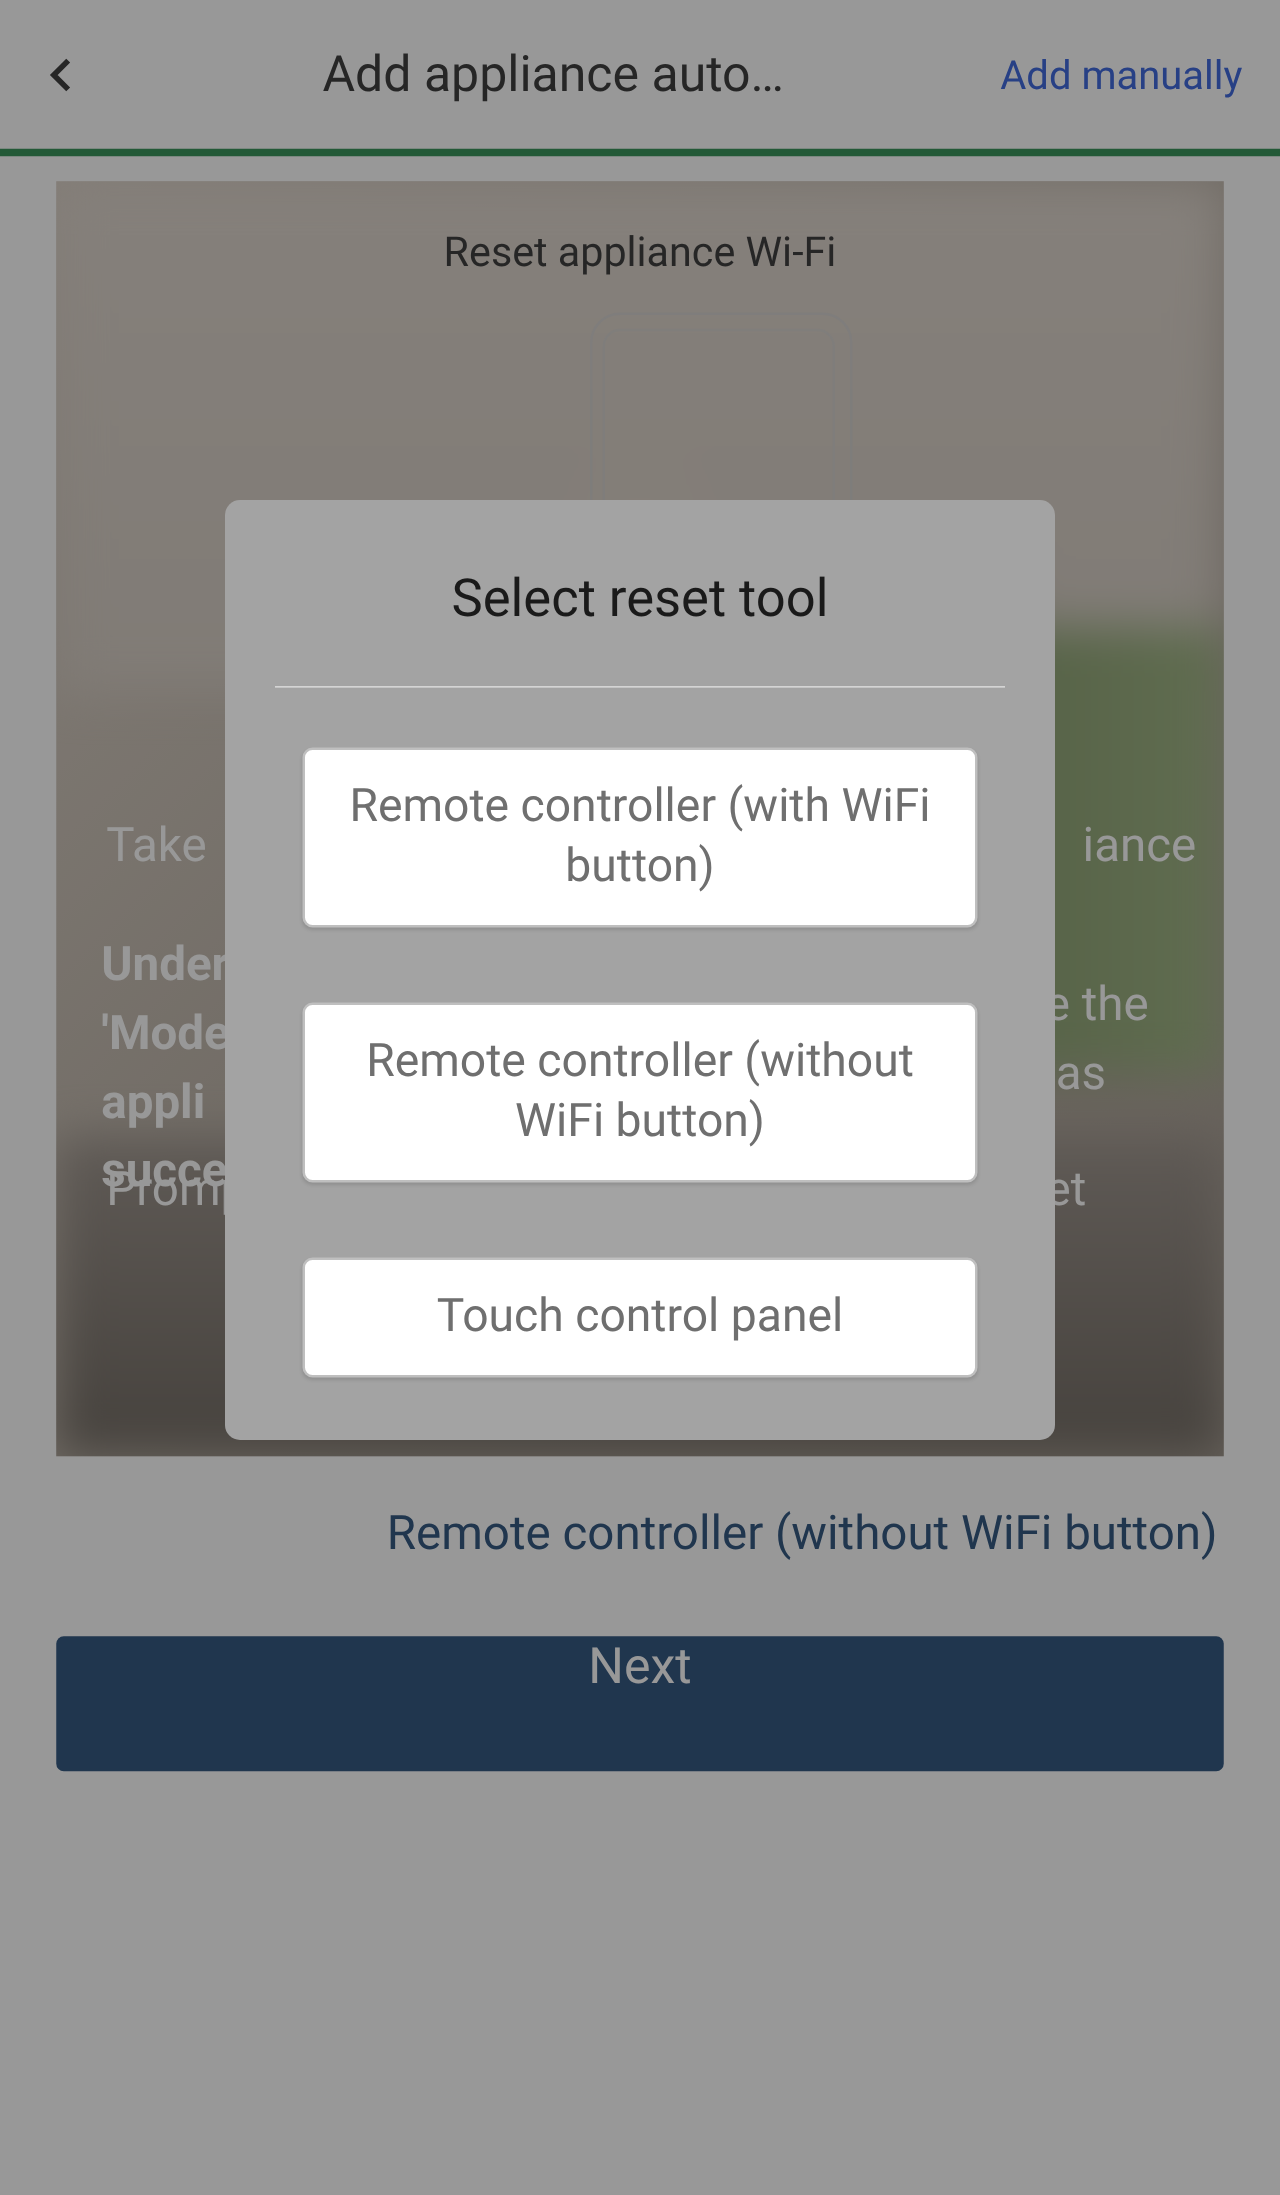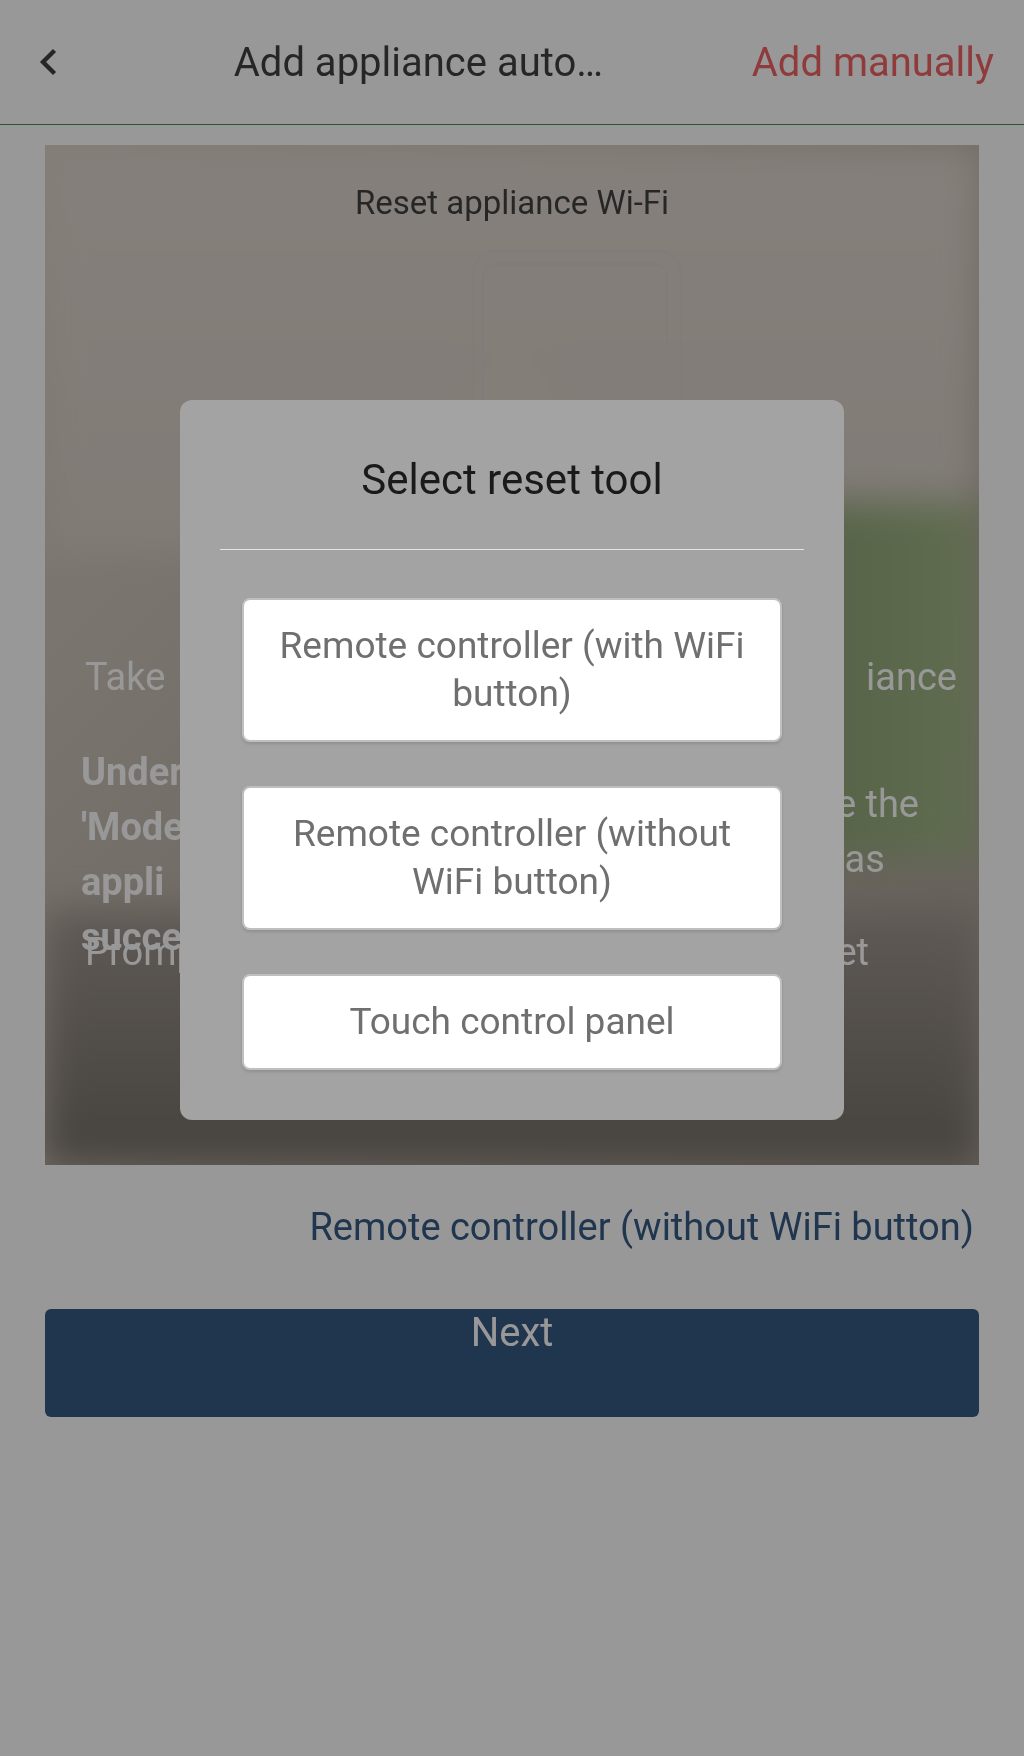--- a/index.html
+++ b/index.html
@@ -15,21 +15,21 @@
       position: relative;
       background: #ffffff;
       overflow: hidden;
     }
     
     .header {
       height: 125px;
       display: flex;
       align-items: center;
       padding: 0 30px;
-      border-bottom: 1px solid #15803d;
+      border-bottom: 6px solid #15803d;
       background: #ffffff;
     }
     
     .back-icon {
       width: 35px;
       height: 35px;
       display: flex;
       align-items: center;
       justify-content: center;
       cursor: pointer;
@@ -45,22 +45,22 @@
       text-align: center;
       font-size: 40px;
       color: #1a1a1a;
       white-space: nowrap;
       overflow: hidden;
       text-overflow: ellipsis;
       padding-left: 40px;
     }
     
     .header-right {
-      font-size: 40px;
-      color: #ef4444;
+      font-size: 32px;
+      color: #1d4ed8;
       padding-left: 20px;
     }
     
     .content {
       padding: 20px 45px;
     }
     
     .image-card {
       position: relative;
       width: 100%;
@@ -220,21 +220,21 @@
     }
     
     .modal-divider {
       height: 1px;
       background: #e5e5e5;
       margin-bottom: 48px;
     }
     
     .option-btn {
       width: 540px;
-      margin: 0 auto 44px auto;
+      margin: 0 auto 60px auto;
       padding: 22px 30px;
       border: 2px solid #bfbfbf;
       border-radius: 8px;
       background: #ffffff;
       text-align: center;
       font-size: 37px;
       color: #6f6f6f;
       line-height: 1.3;
       cursor: pointer;
       box-shadow: 0 2px 3px rgba(0,0,0,0.12);

